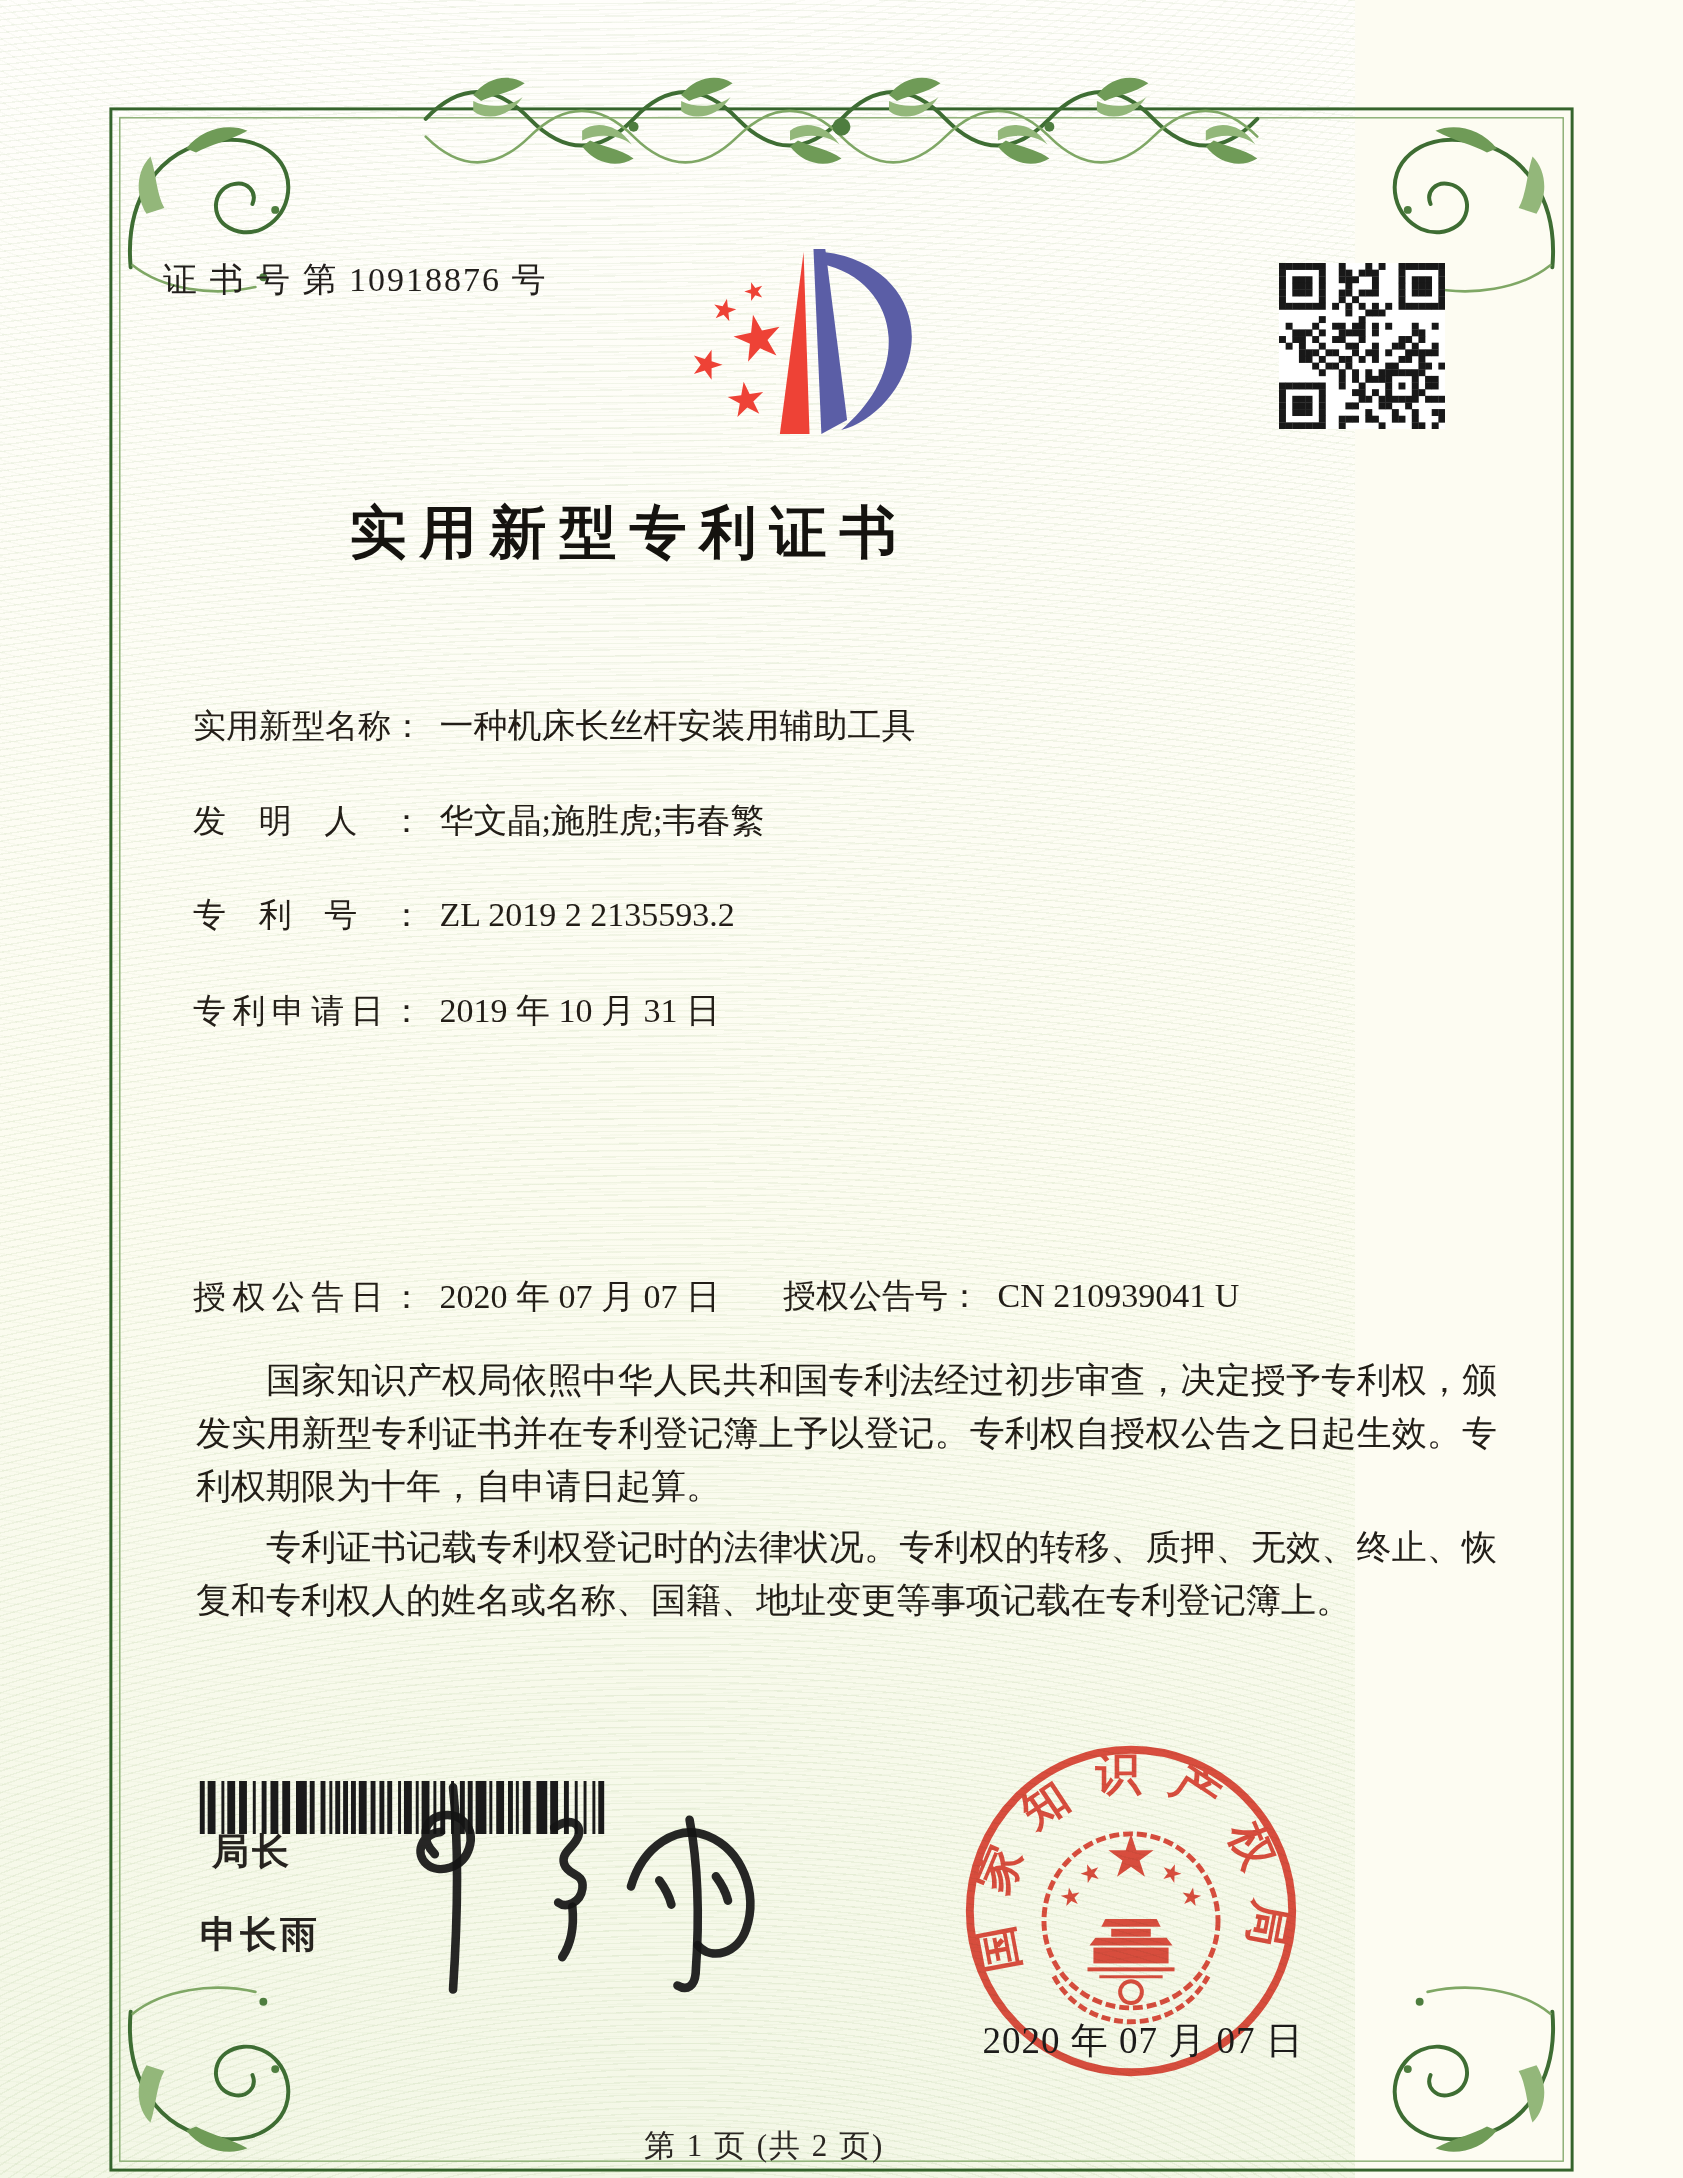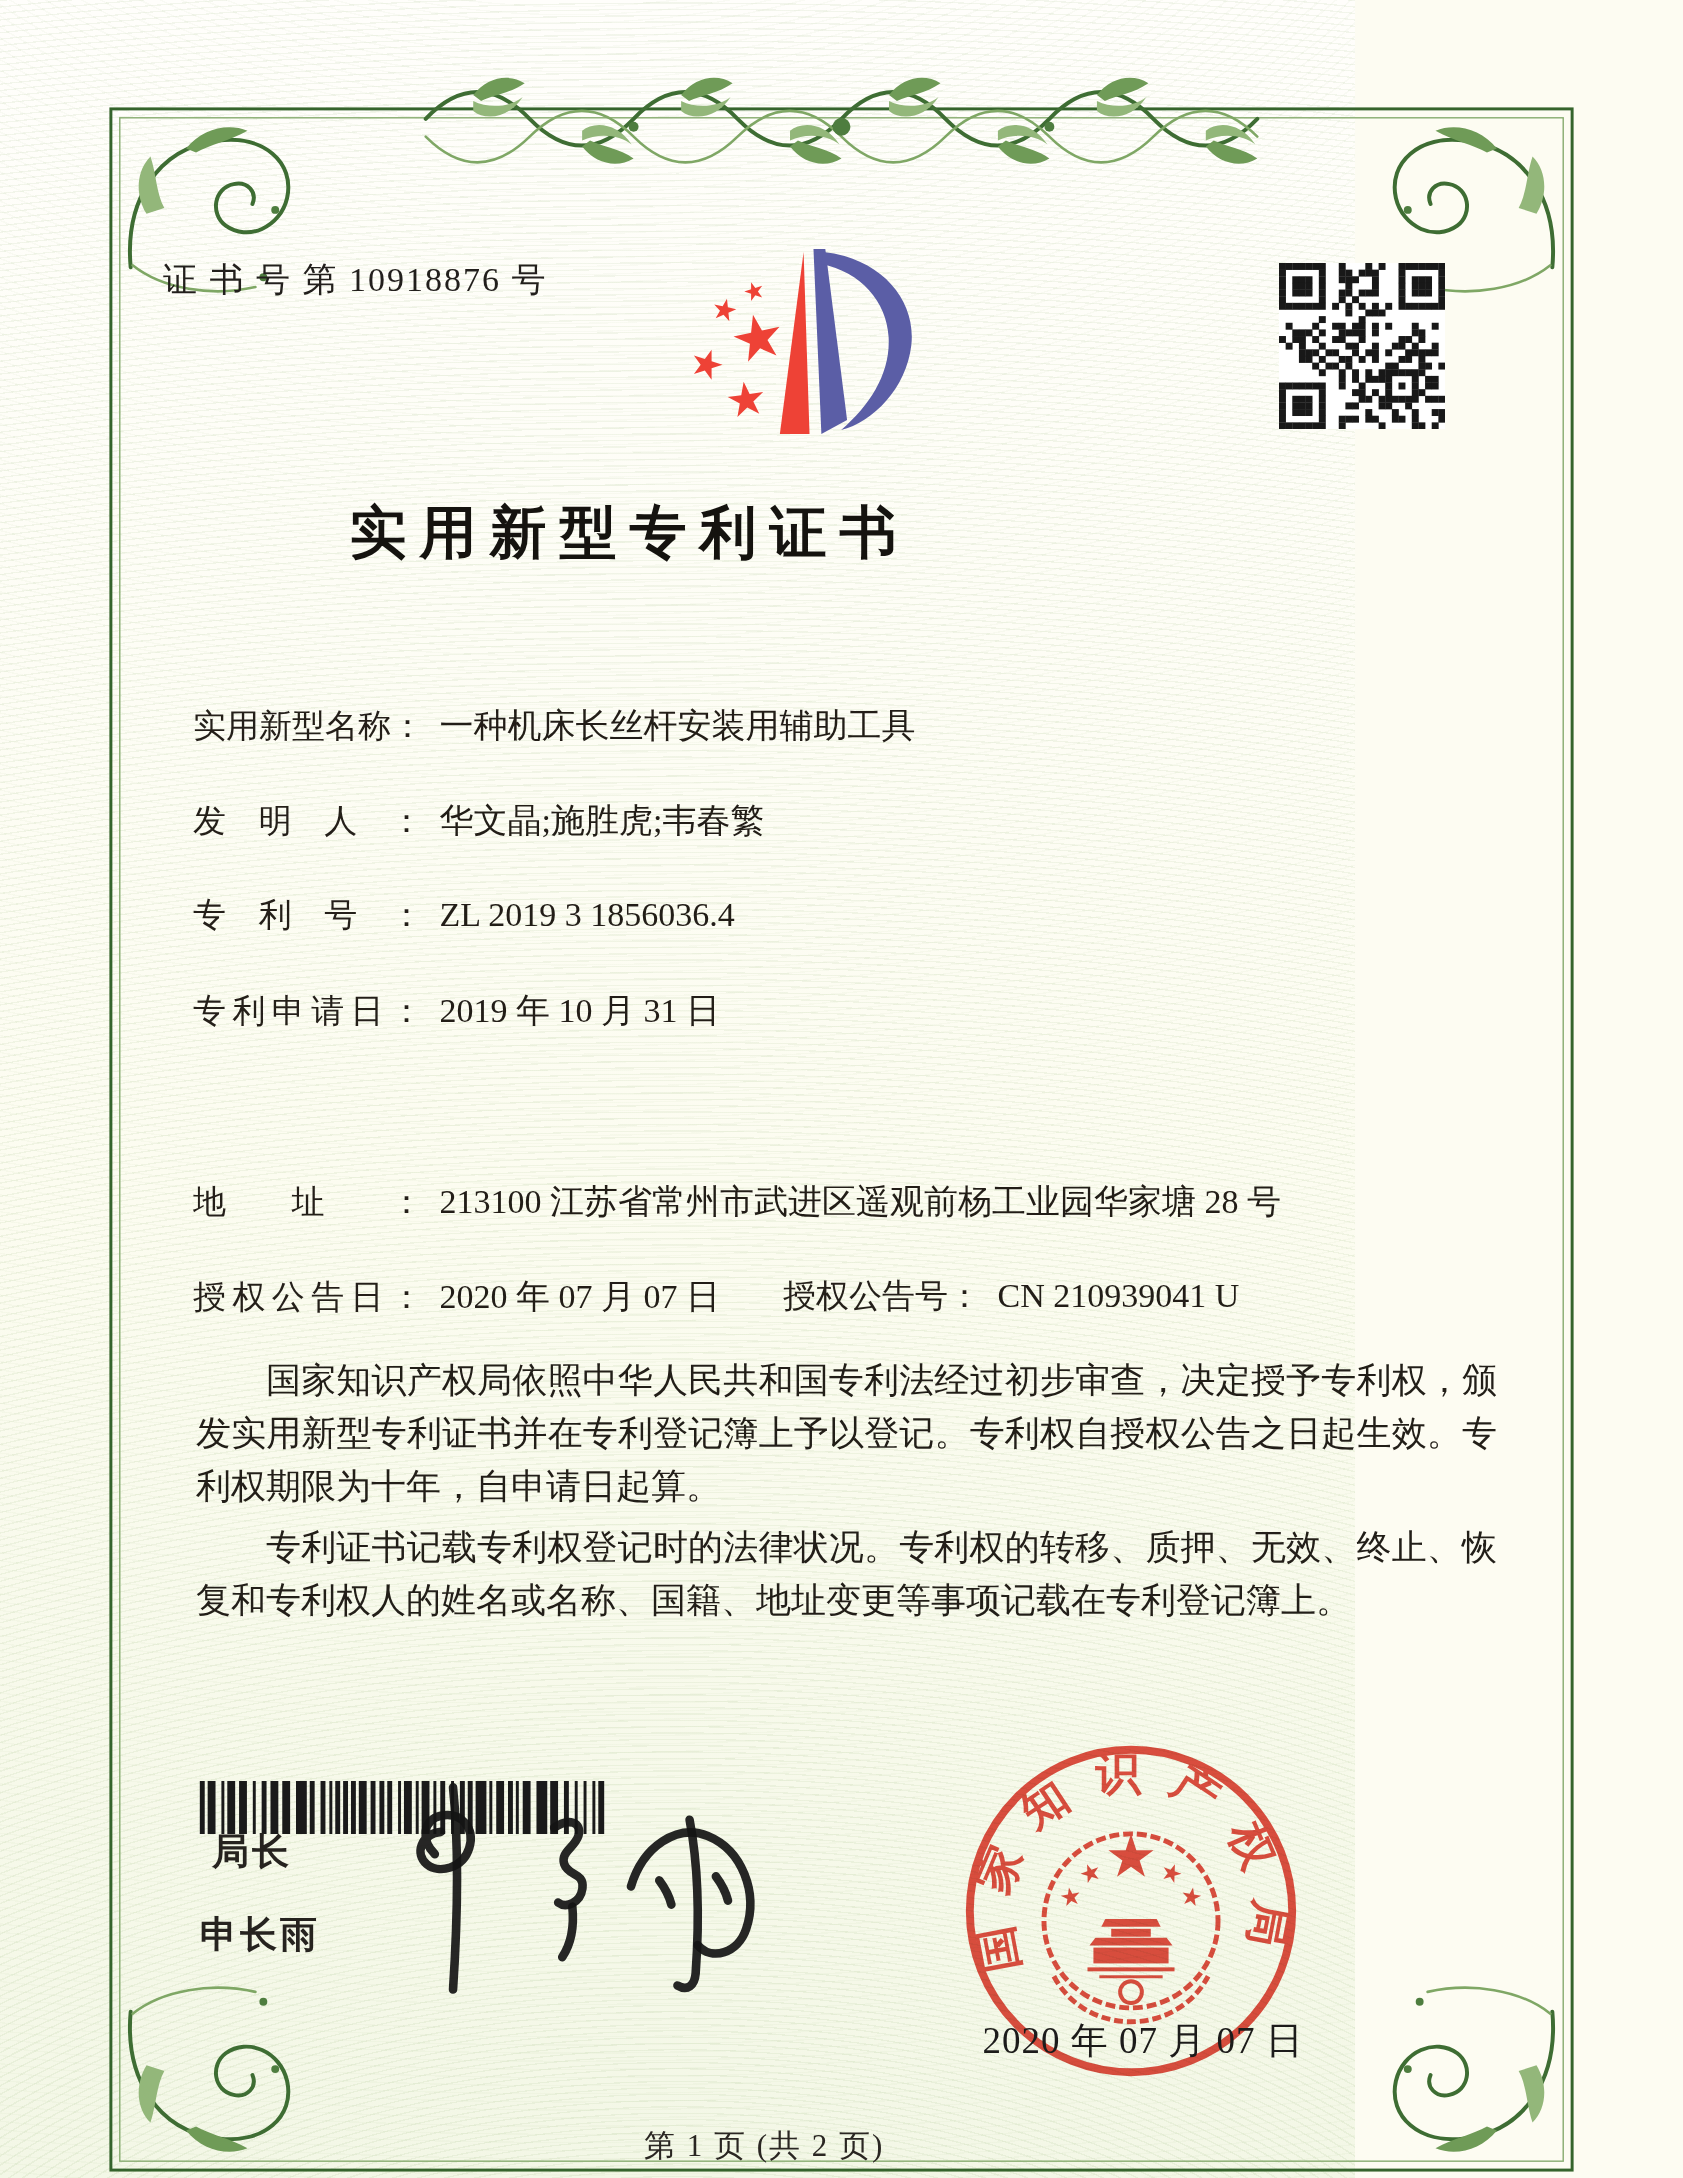--- a/index.html
+++ b/index.html
@@ -400,29 +400,25 @@
   <div class="row" style="top:703px">
     <span class="lbl">实用新型名称：</span>
     <span class="val">一种机床长丝杆安装用辅助工具</span>
   </div>
   <div class="row" style="top:798px">
     <span class="lbl">发明人：</span>
     <span class="val">华文晶;施胜虎;韦春繁</span>
   </div>
   <div class="row" style="top:893px">
     <span class="lbl">专利号：</span>
-    <span class="val">ZL 2019 3 1856036.4</span>
+    <span class="val">ZL 2019 2 2135593.2</span>
   </div>
   <div class="row" style="top:988px">
     <span class="lbl">专利申请日：</span>
     <span class="val">2019 年 10 月 31 日</span>
-  </div>
-  <div class="row" style="top:1179px">
-    <span class="lbl">地址：</span>
-    <span class="val">213100 江苏省常州市武进区遥观前杨工业园华家塘 28 号</span>
   </div>
   <div class="row" style="top:1274px">
     <span class="lbl">授权公告日：</span>
     <span class="val">2020 年 07 月 07 日</span>
     <span class="pair2">
       <span class="lbl2">授权公告号：</span>
       <span class="val">CN 210939041 U</span>
     </span>
   </div>
 

